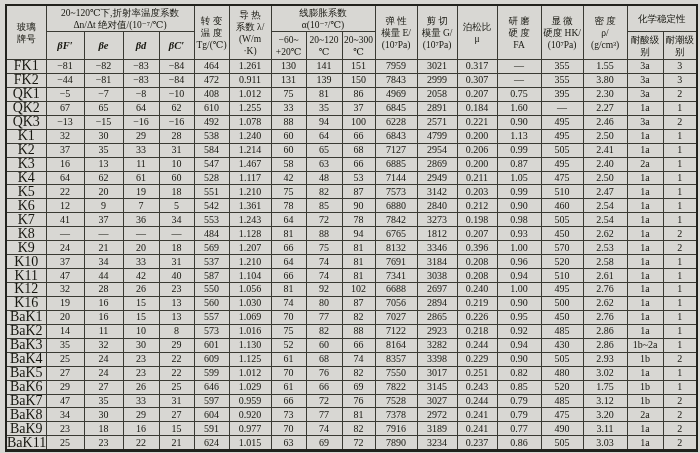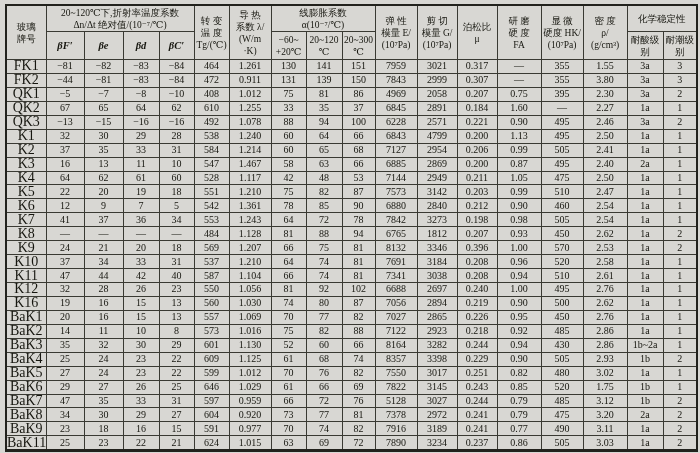--- a/index.html
+++ b/index.html
@@ -617,21 +617,21 @@
           <td>BaK7</td>
           <td>47</td>
           <td>35</td>
           <td>33</td>
           <td>31</td>
           <td>597</td>
           <td>0.959</td>
           <td>66</td>
           <td>72</td>
           <td>76</td>
-          <td>5128</td>
+          <td>7528</td>
           <td>3027</td>
           <td>0.244</td>
           <td>0.79</td>
           <td>485</td>
           <td>3.12</td>
           <td>1b</td>
           <td>2</td>
         </tr>
         <tr>
           <td>BaK8</td>

